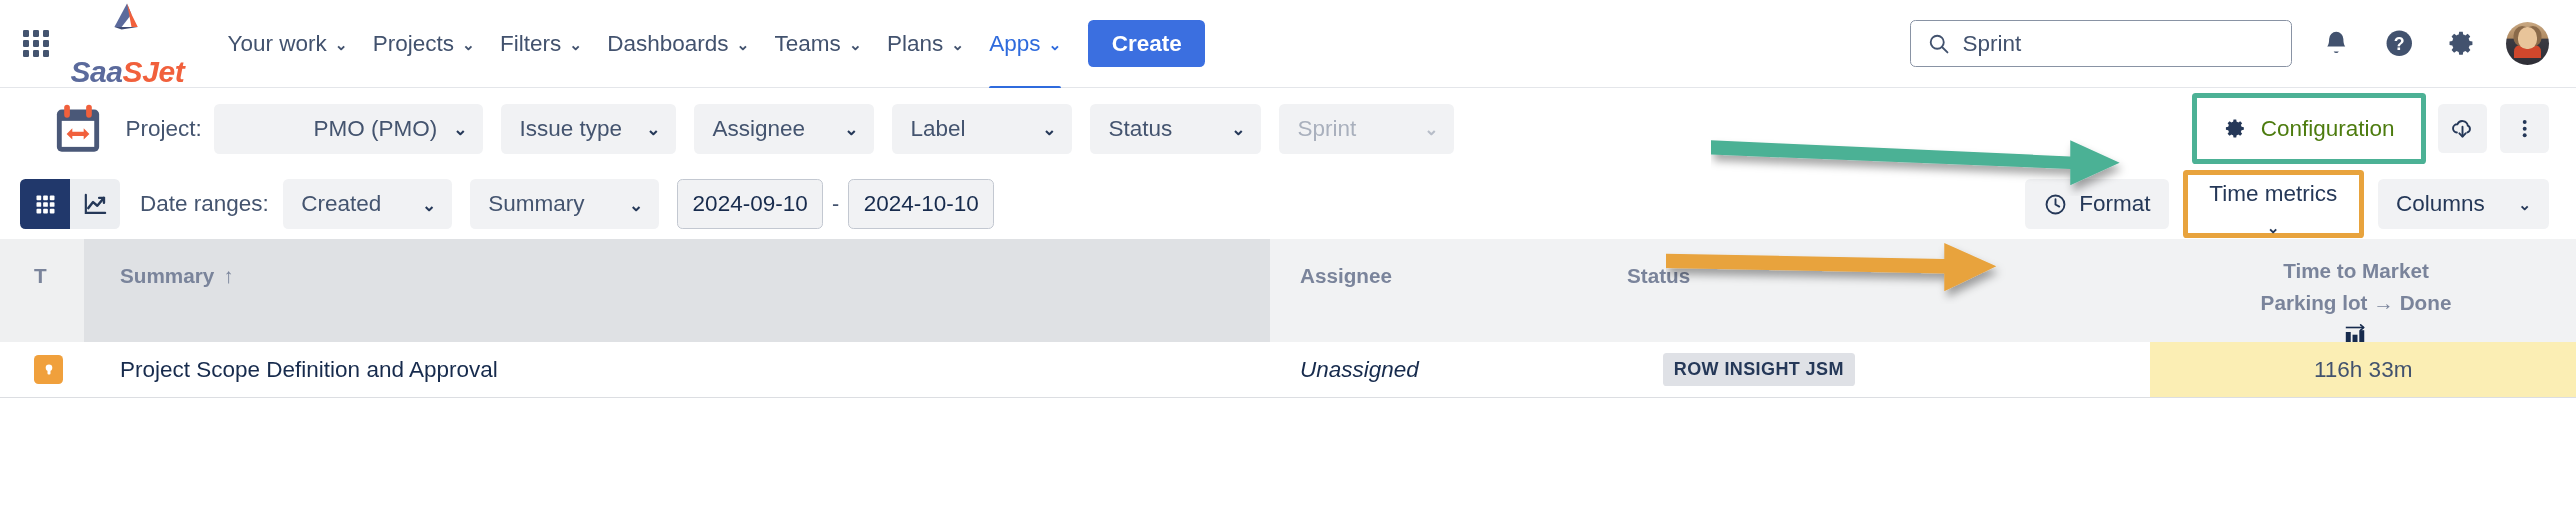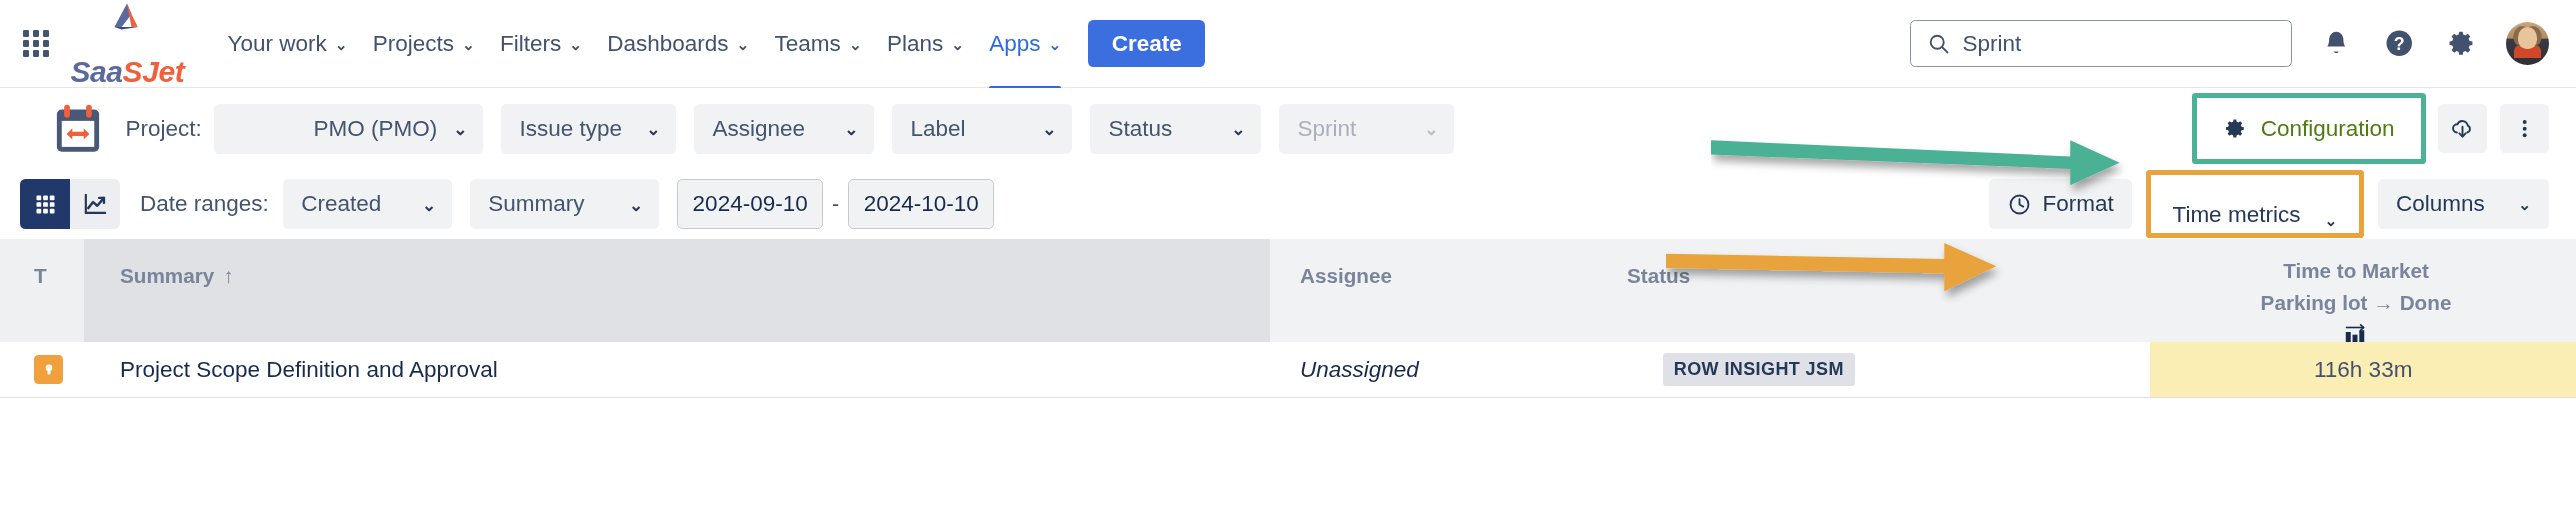--- a/index.html
+++ b/index.html
@@ -126,23 +126,23 @@
   }
   .dash { margin:0 9px; color:#44546F; font-size:21.6px; }
 
   .db-right { margin-left:auto; display:flex; align-items:center; gap:14.4px; position:relative; }
   .fmt-btn {
     background:#f1f2f4; height:50px; border-radius:5.4px; display:flex; align-items:center;
     gap:10.8px; padding:0 18px; font-size:22.5px; color:#253858; cursor:pointer; white-space:nowrap;
   }
   .tm-wrap { position:relative; padding:5.4px; border:5.4px solid #e8a33d; border-radius:3.6px; }
   .tm-btn {
-    background:#fff; height:47px; border-radius:3.6px; display:flex; align-items:flex-end;
-    justify-content:space-between; gap:24px; padding:0 16px; font-size:22.5px; color:#253858;
-    cursor:pointer; white-space:nowrap;
+    background:#fff; height:47px; border-radius:3.6px; display:flex; align-items:center;
+    justify-content:space-between; gap:12px; padding:0 16px; font-size:22.5px; color:#253858;
+    cursor:pointer; white-space:nowrap;flex-direction:column;
   }
   .col-btn {
     background:#f1f2f4; height:50px; border-radius:5.4px; display:flex; align-items:center;
     justify-content:space-between; gap:23.4px; padding:0 18px; font-size:22.5px; color:#253858;
     cursor:pointer; white-space:nowrap; width:171px;
   }
 
   
   .table { width:100%; position:relative; }
   .thead { display:flex; height:103px; align-items:flex-start; }

